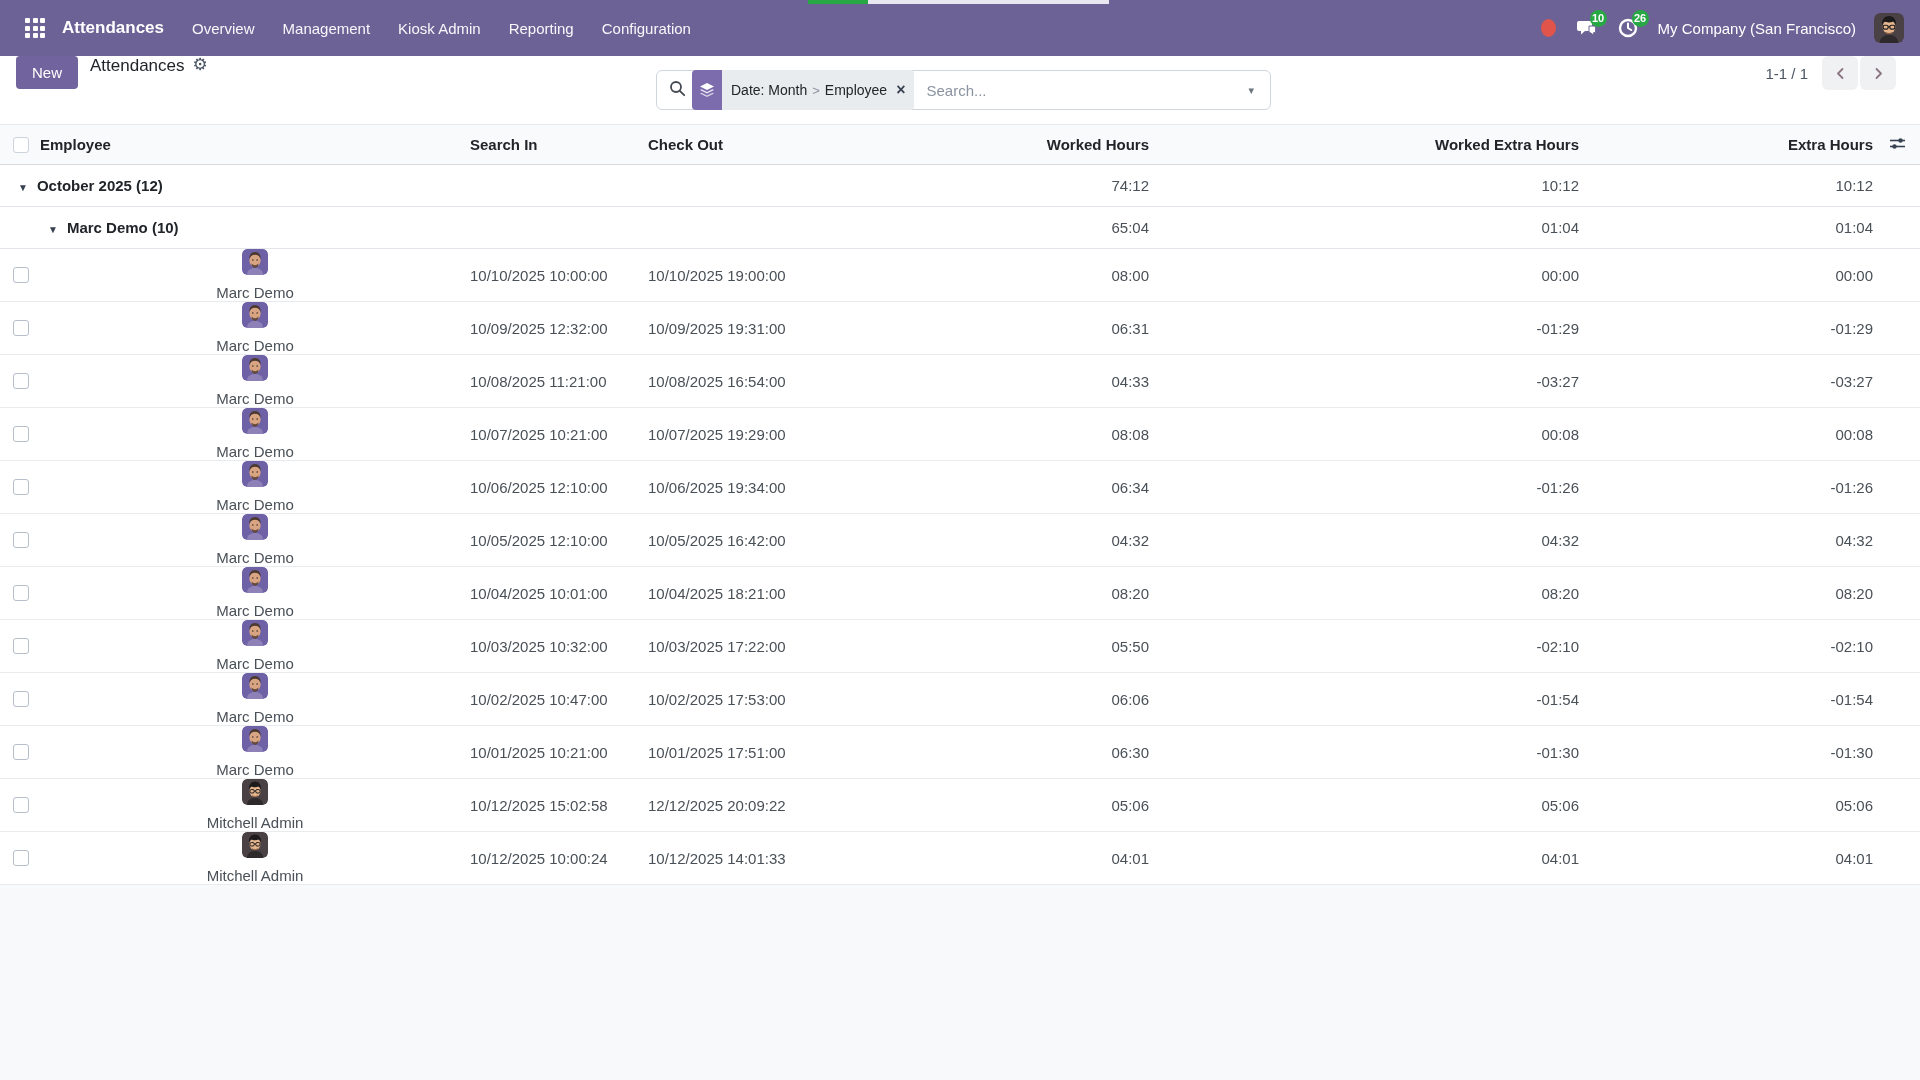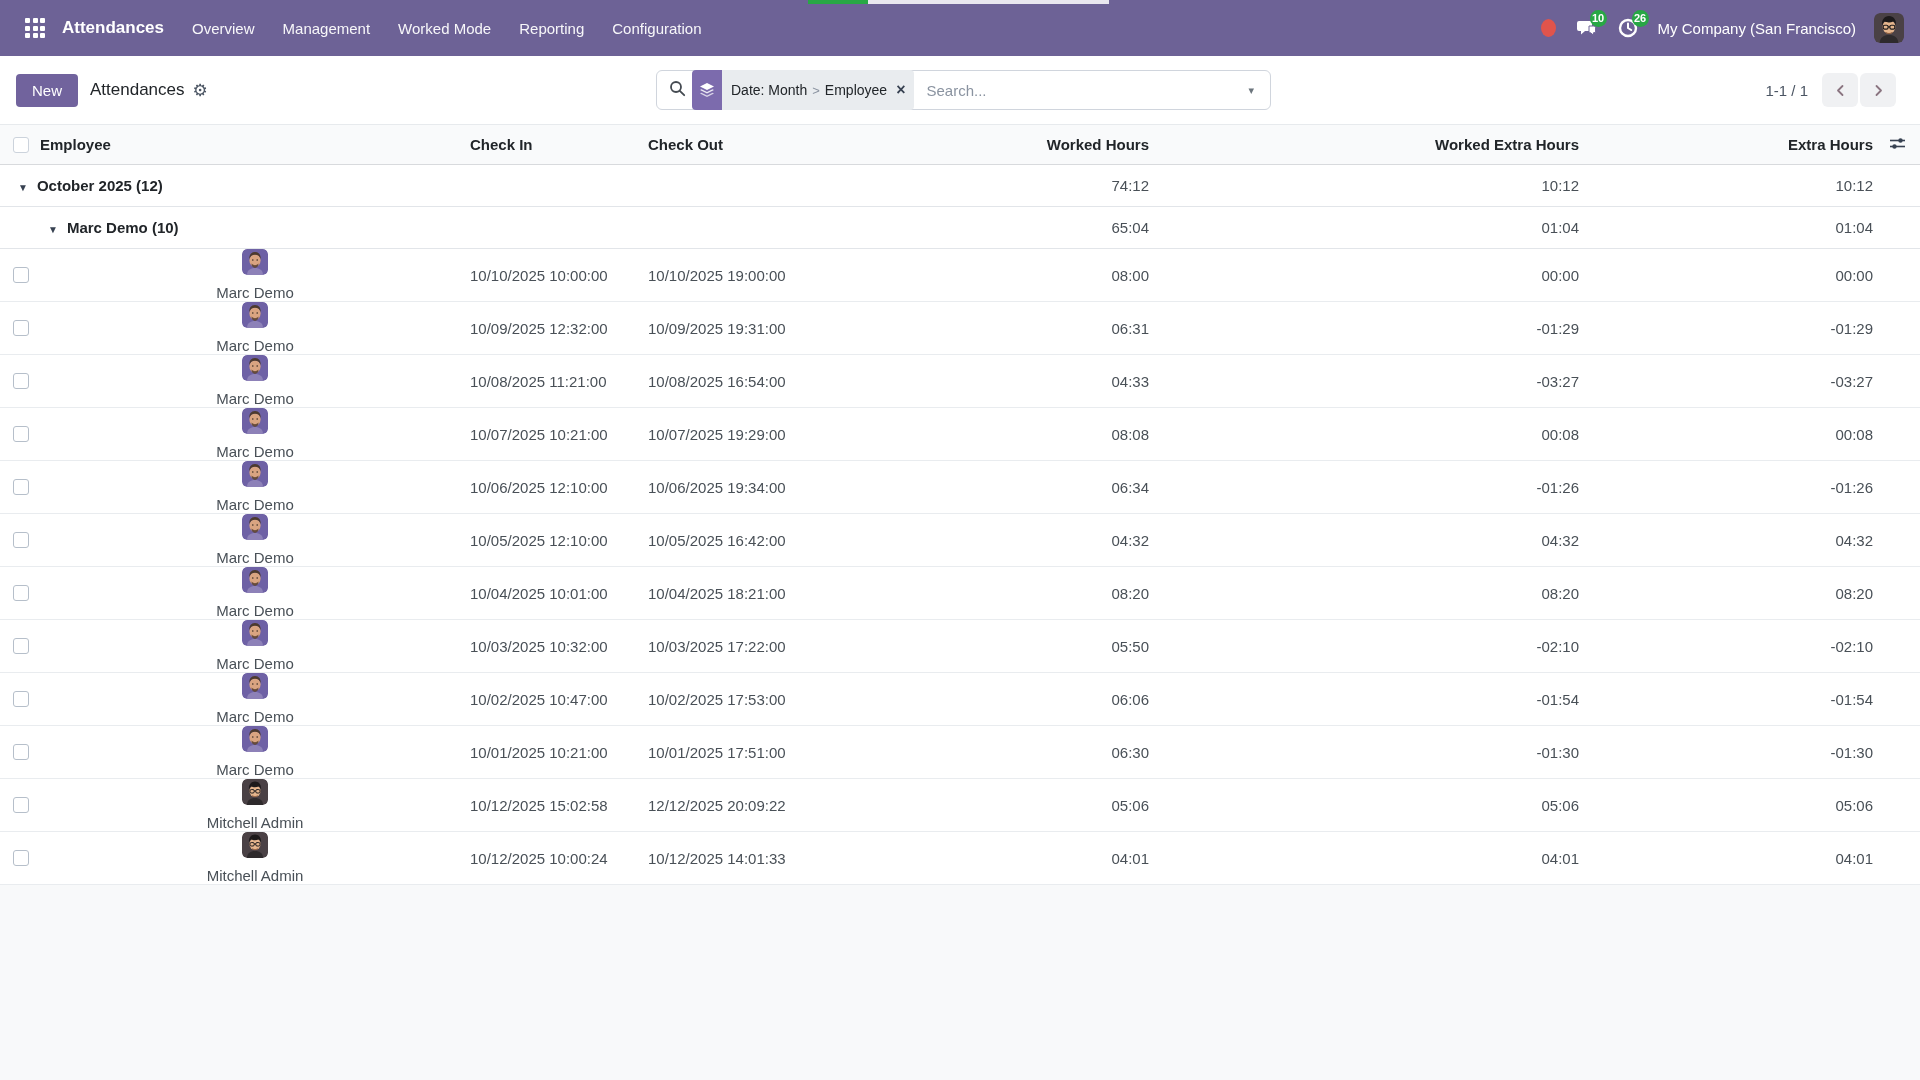--- a/index.html
+++ b/index.html
@@ -30,21 +30,21 @@
   .nav-menus a{ color:#fff; text-decoration:none; opacity:.95; cursor:pointer; }
 
   .nav-right{ margin-left:auto; display:flex; align-items:center; gap:18px; }
   .record-dot{ width:15px; height:18px; border-radius:50%; background:var(--record-red); }
   .tray-icon{ position:relative; width:24px; height:24px; display:flex; align-items:center; justify-content:center; cursor:pointer; }
   .tray-badge{ position:absolute; top:-6px; right:-9px; background:var(--badge-green); color:#fff; font-size:11px; font-weight:700; min-width:17px; height:17px; line-height:17px; text-align:center; border-radius:9px; padding:0 2px; }
   .company-name{ font-size:15px; }
   .nav-avatar{ width:30px; height:30px; border-radius:6px; overflow:hidden; cursor:pointer; }
 
   
-  .control-panel{ position:relative; height:68px; background:#fff; display:flex; align-items:center; padding:0 16px; }
+  .control-panel{ position:relative; height:68px; background:#fff; display:flex; align-items:flex-start; padding:0 16px; }
   .btn-new{ background:var(--primary); color:#fff; border:none; border-radius:4px; font-size:15px; font-weight:500; padding:8px 16px; cursor:pointer; font-family:inherit; }
   .view-title{ font-size:17px; color:var(--text-dark); margin-left:12px; font-weight:400; }
   .gear{ margin-left:8px; font-size:17px; color:#4b5563; cursor:pointer; background:none; border:none; line-height:1; }
 
   .searchbox{ position:absolute; left:656px; top:14px; width:615px; height:40px; border:1px solid #d0d5dd; border-radius:6px; background:#fff; display:flex; align-items:center; padding:0 8px; }
   .search-mag{ flex:0 0 auto; margin:0 6px 0 4px; }
   .facet{ display:flex; align-items:stretch; height:40px; border-radius:4px; overflow:hidden; flex:0 0 auto; cursor:pointer; }
   .facet-icon{ width:30px; background:var(--facet-icon-bg); display:flex; align-items:center; justify-content:center; }
   .facet-body{ background:#e9ecef; display:flex; align-items:center; padding:0 9px; gap:5px; font-size:14px; color:var(--text-dark); }
   .facet-sep{ color:#8a93a0; font-size:13px; }
@@ -100,21 +100,21 @@
       <i></i>
       <i></i>
       <i></i>
       <i></i>
   </button>
   <span class="app-name">Attendances</span>
 
   <nav class="nav-menus">
       <a>Overview</a>
       <a>Management</a>
-      <a>Worked Mode</a>
+      <a>Kiosk Admin</a>
       <a>Reporting</a>
       <a>Configuration</a>
     </nav>
 
   <div class="nav-right">
     <span class="record-dot"></span>
 
     <span class="tray-icon">
       <svg width="22" height="22" viewBox="0 0 22 22">
         <path d="M4 4 h11 a2 2 0 0 1 2 2 v6 a2 2 0 0 1 -2 2 h-5 l-4 3.4 v-3.4 h-2 a2 2 0 0 1 -2 -2 v-6 a2 2 0 0 1 2 -2 z" fill="#fff"></path>
@@ -208,21 +208,21 @@
         <col class="c-wextra">
         <col class="c-extra">
         <col class="c-opt">
     </colgroup>
     <thead>
         <tr id="header-row">
           <th>
             <div class="cb"></div>
           </th>
           <th>Employee</th>
-          <th>Check In</th>
+          <th>Search In</th>
           <th>Check Out</th>
           <th class="num">Worked Hours</th>
           <th class="num">Worked Extra Hours</th>
           <th class="num">Extra Hours</th>
           <th>
             <button class="opt-btn">
   <svg width="17" height="15" viewBox="0 0 17 15">
     <line x1="1" y1="4.5" x2="16" y2="4.5" stroke="#374151" stroke-width="1.6"></line>
     <circle cx="11.5" cy="4.5" r="2.2" fill="#374151"></circle>
     <line x1="1" y1="10.5" x2="16" y2="10.5" stroke="#374151" stroke-width="1.6"></line>

